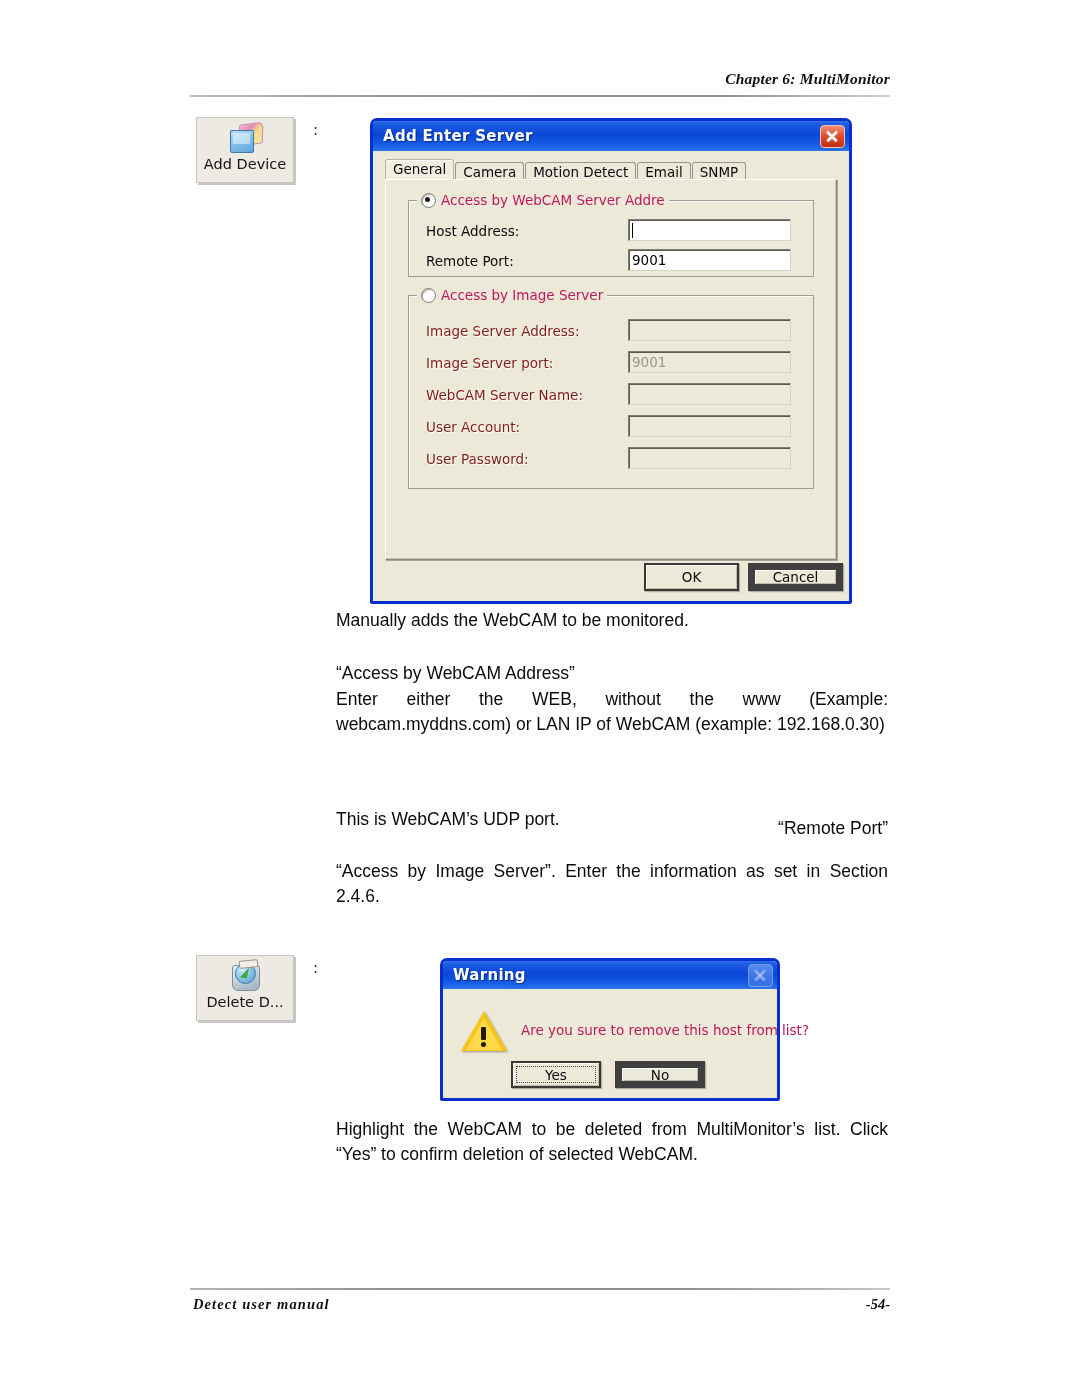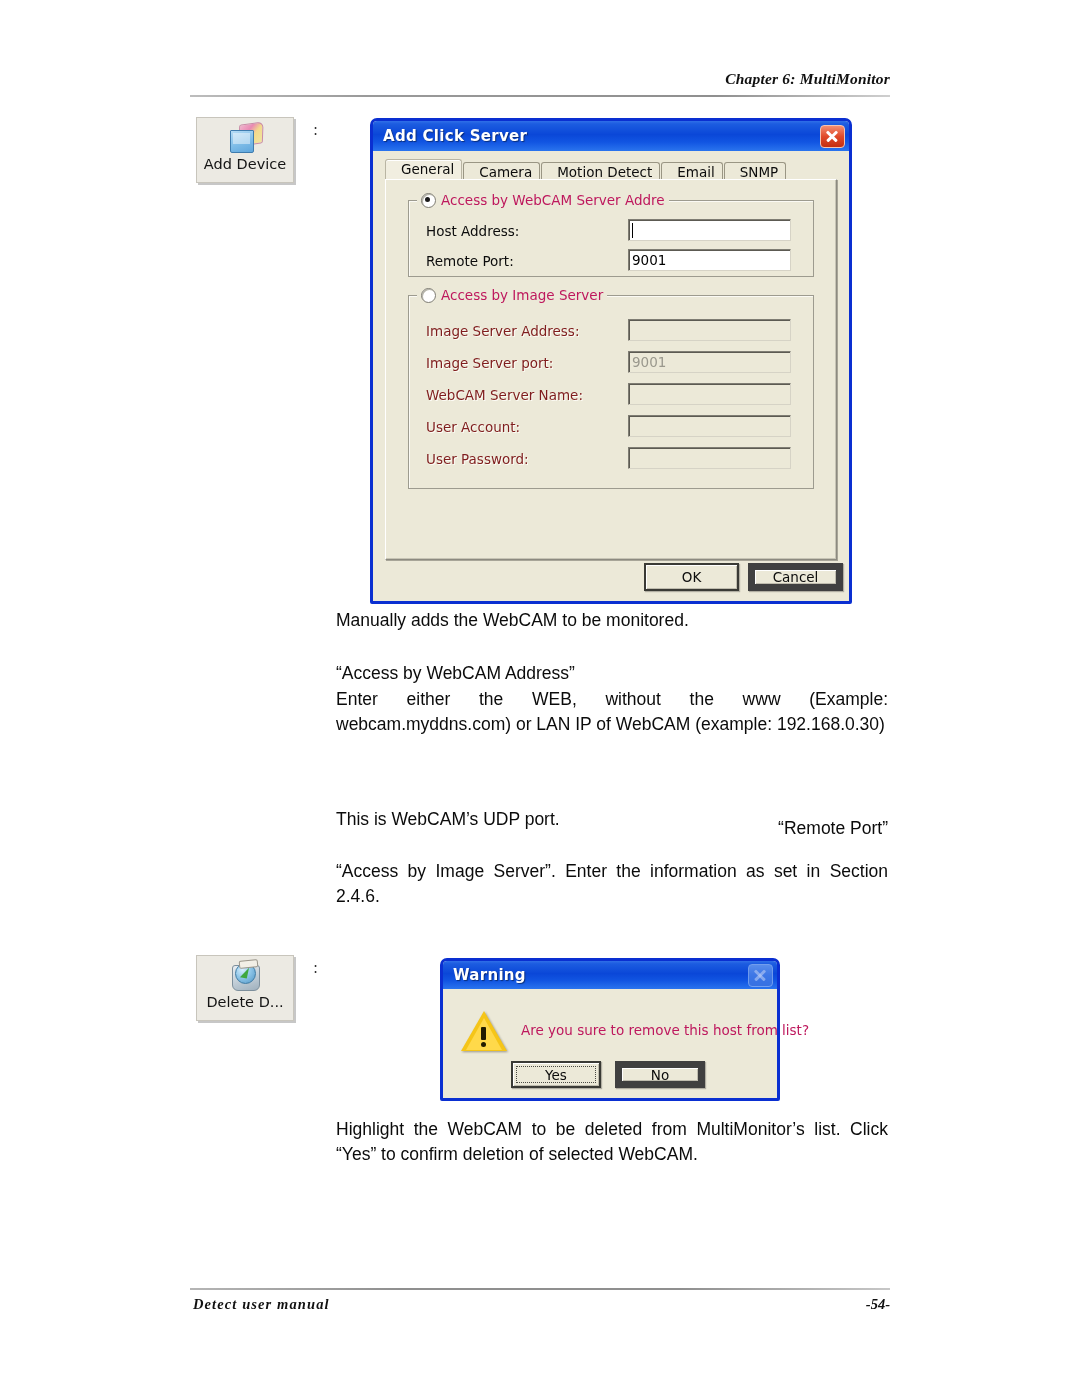--- a/index.html
+++ b/index.html
@@ -216,21 +216,21 @@
     position: absolute;
     left: 12px; top: 8px;
     display: flex;
     align-items: flex-end;
     height: 22px;
   }
   .tab {
     font-family: "DejaVu Sans", sans-serif;
     font-size: 13.5px;
     color: #0c0c0c;
-    padding: 2px 7px 3px 15px;
+    padding: 2px 7px 3px 7px;
     background: #ece9d8;
     border: 1px solid #9a9684;
     border-bottom: none;
     border-radius: 3px 3px 0 0;
     margin-right: 1px;
     height: 19px;
     box-sizing: border-box;
     line-height: 15px;
     white-space: nowrap;
   }
@@ -405,21 +405,21 @@
     <div class="sheets"></div>
     <div class="folder"></div>
   </div>
   <div class="cap">Add Device</div>
 </div>
 <div class="colon" style="left:313px; top:121px;">:</div>
 
 <div class="xp-dialog" style="left:370px; top:118px; width:482px; height:486px;">
 
   <div class="xp-titlebar">
-    <div class="xp-title">Add Click Server</div>
+    <div class="xp-title">Add Enter Server</div>
     <div class="xp-close"></div>
   </div>
 
   <div class="xp-body" style="height:453px;">
 
     <div class="tabstrip">
       <div class="tab active">General</div>
       <div class="tab">Camera</div>
       <div class="tab">Motion Detect</div>
       <div class="tab">Email</div>

